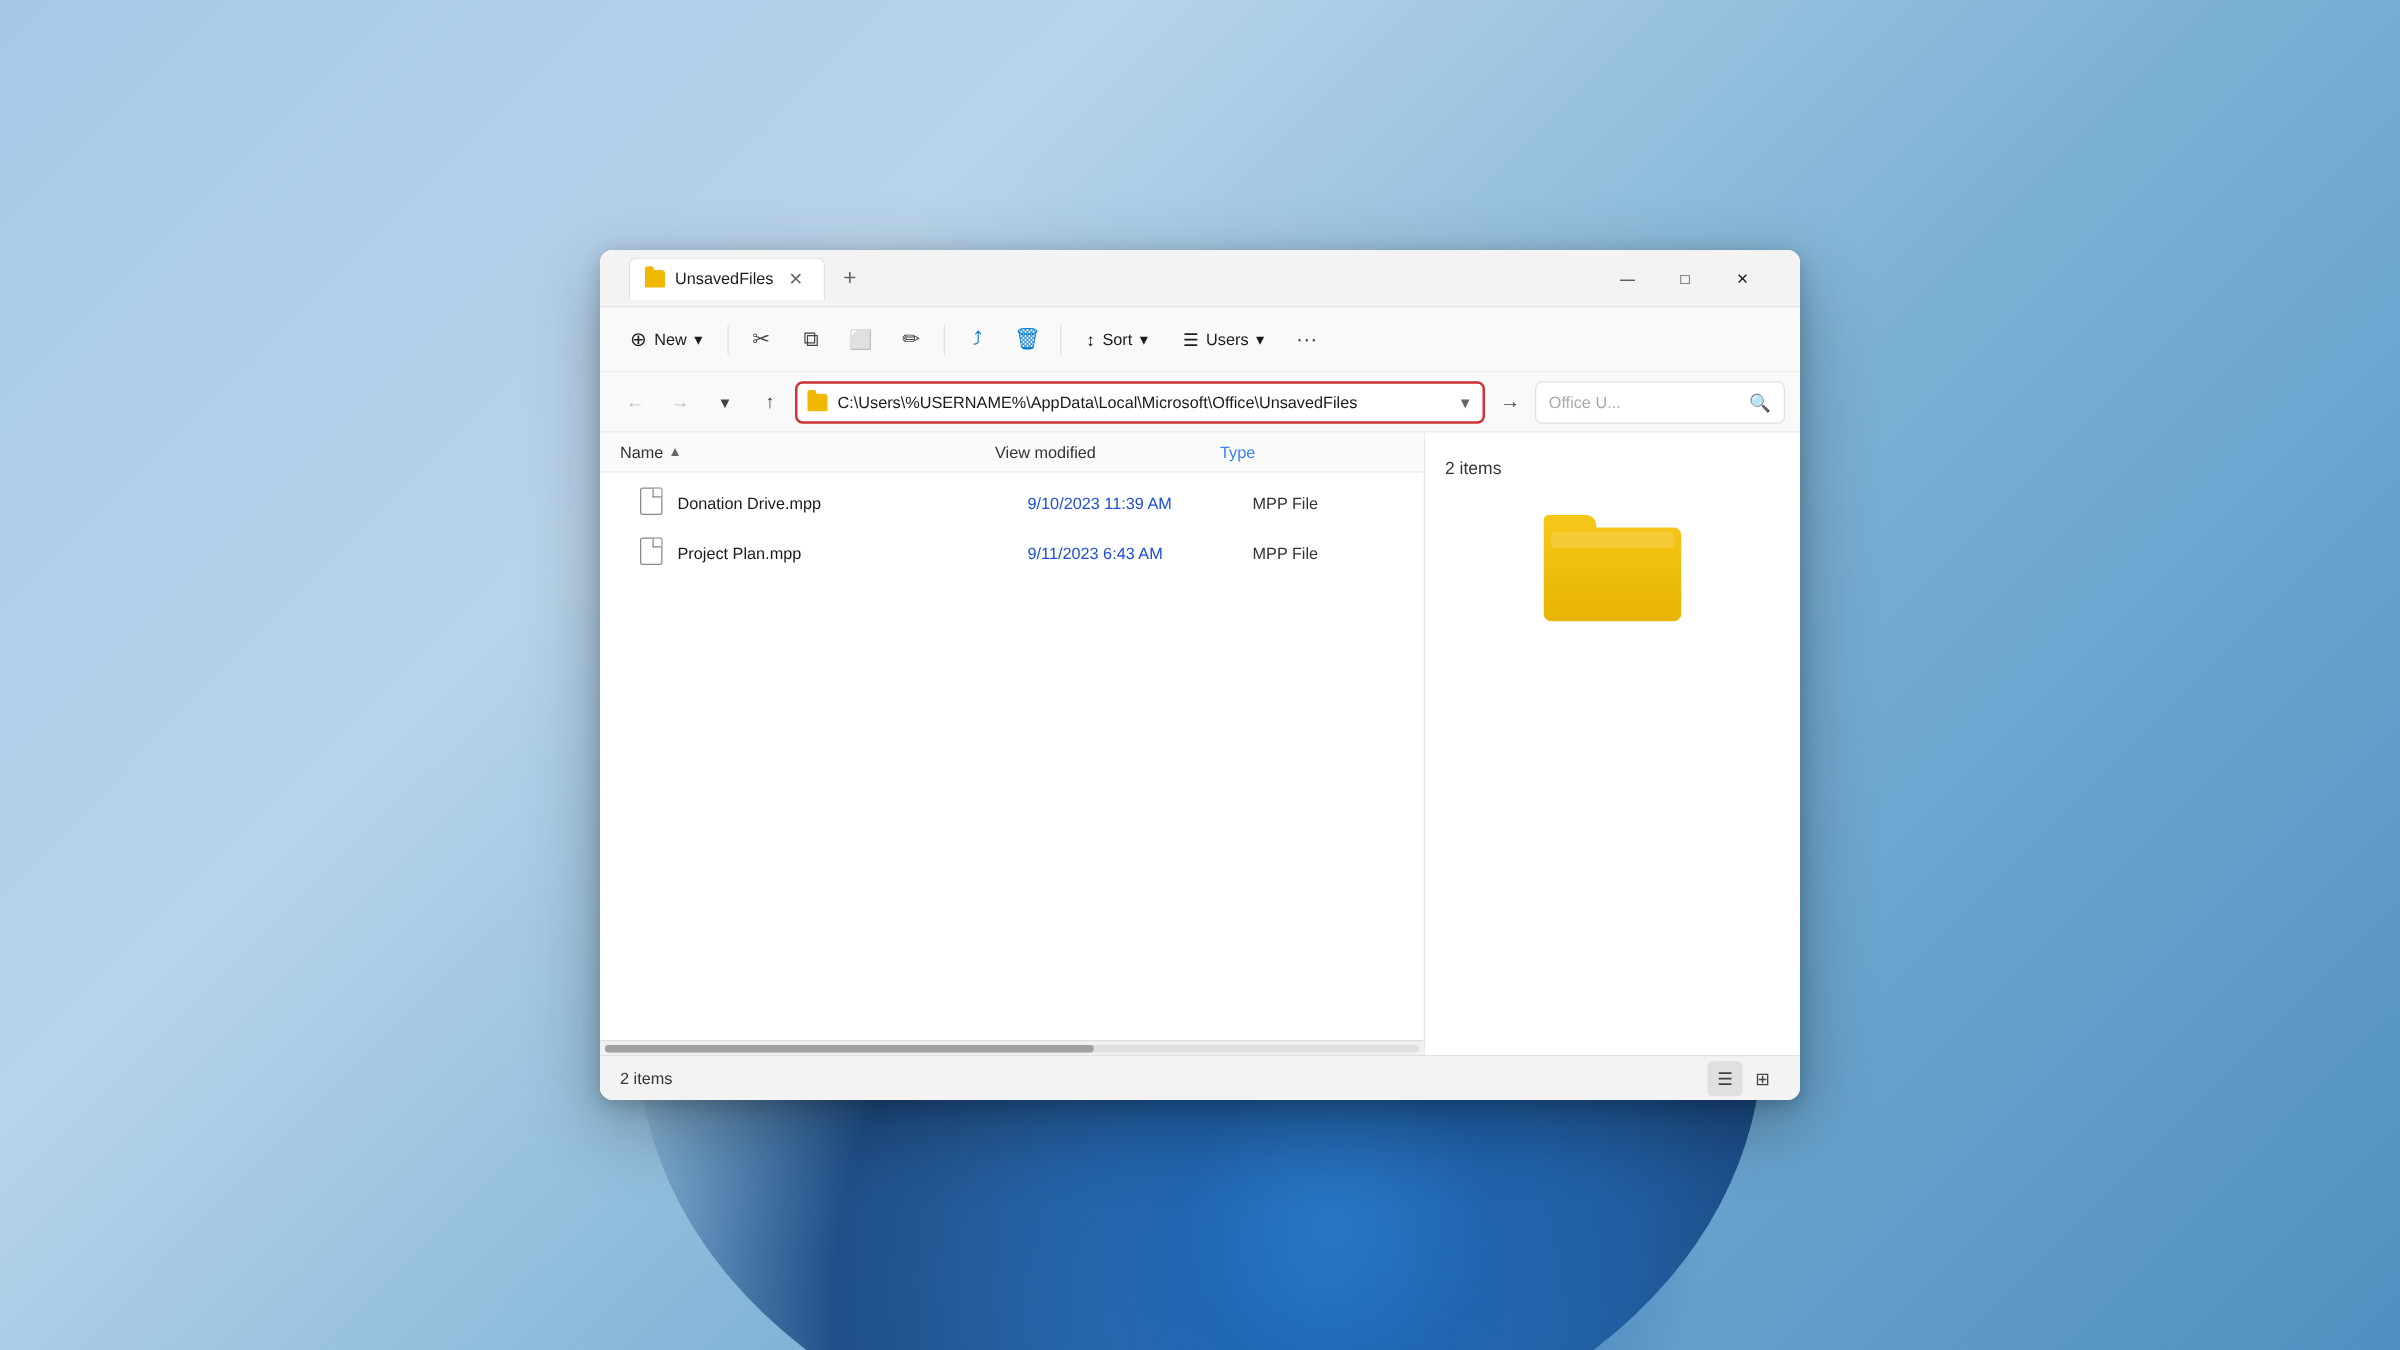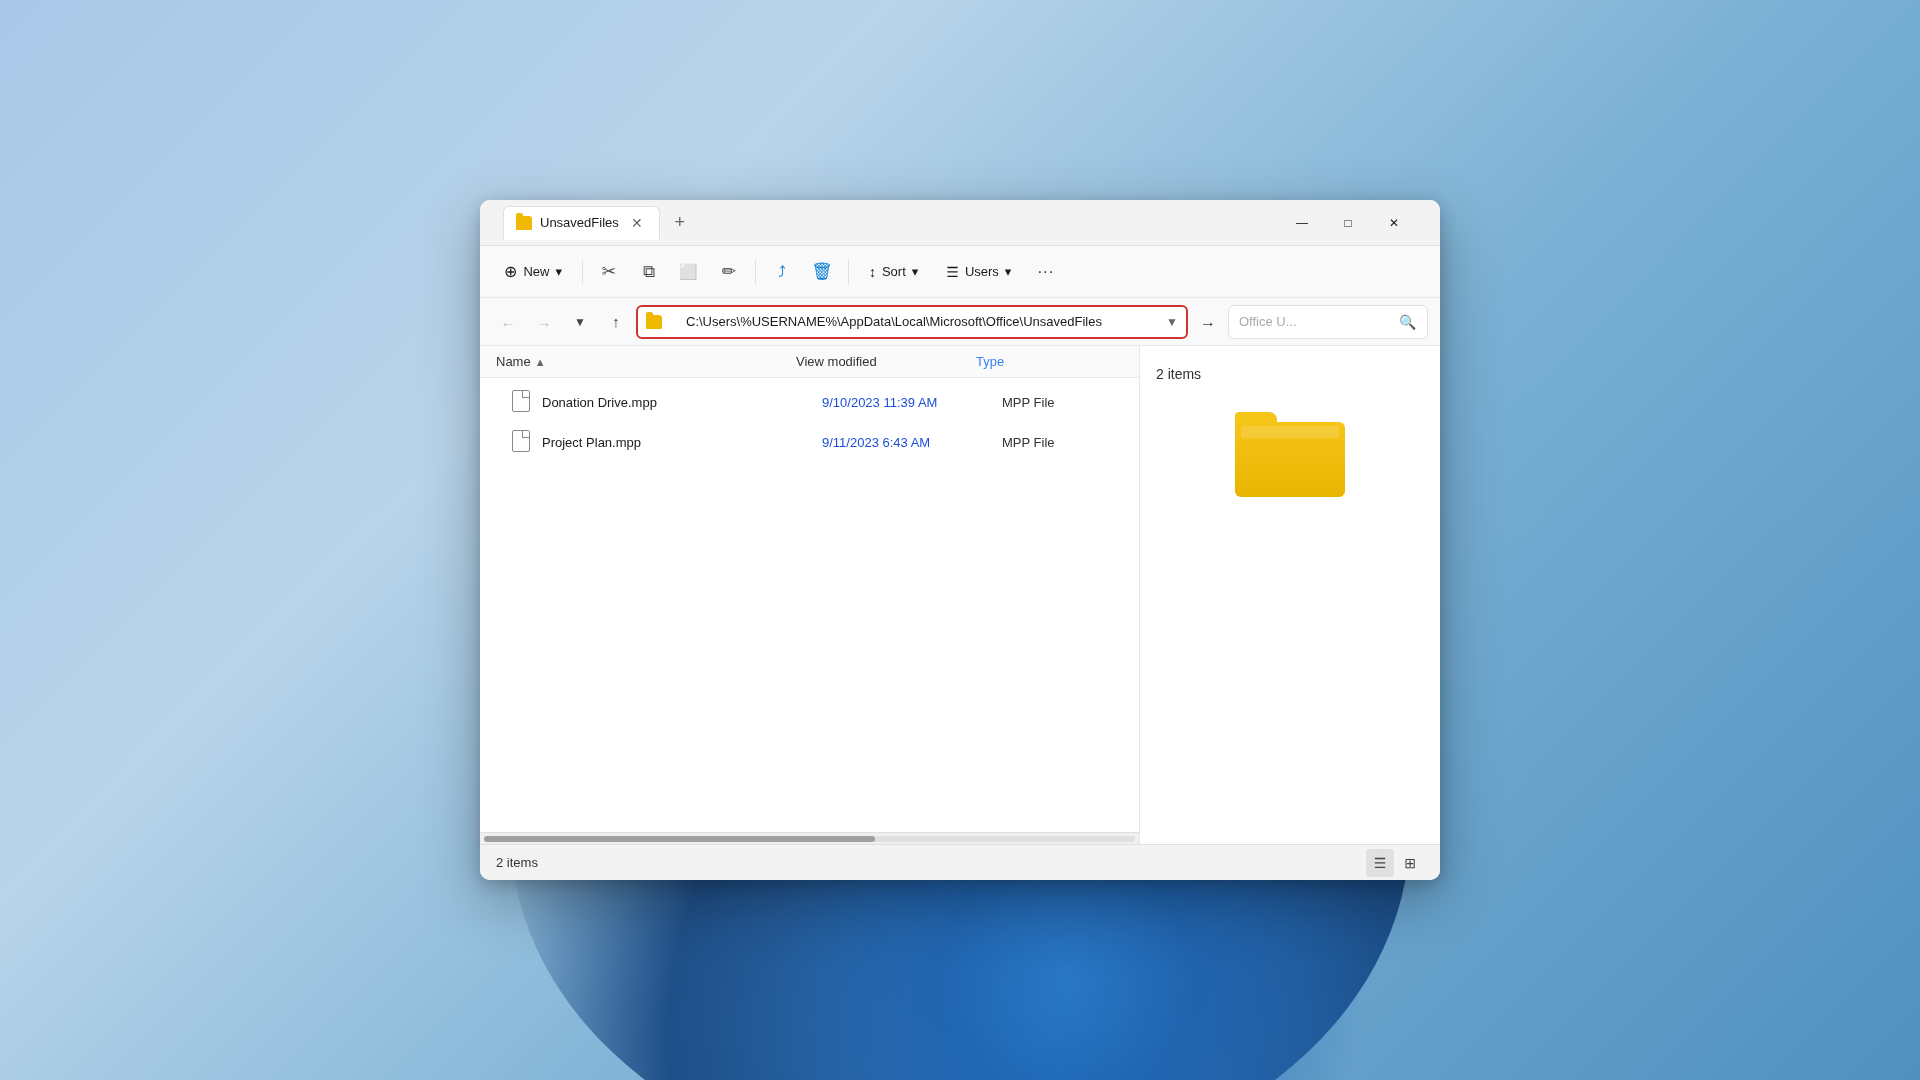--- a/index.html
+++ b/index.html
@@ -208,21 +208,21 @@
     .nav-btn.disabled { color: #bbb; cursor: default; }
     .address-bar {
       flex: 1;
       height: 34px;
       border: 2px solid #cc3333;
       border-radius: 6px;
       display: flex;
       align-items: center;
       padding: 0 8px;
       background: white;
-      gap: 24px;
+      gap: 8px;
     }
     .address-bar-folder {
       width: 16px;
       height: 14px;
       background: #f0b800;
       border-radius: 1px 3px 1px 1px;
       position: relative;
       flex-shrink: 0;
     }
     .address-bar-folder::before {

